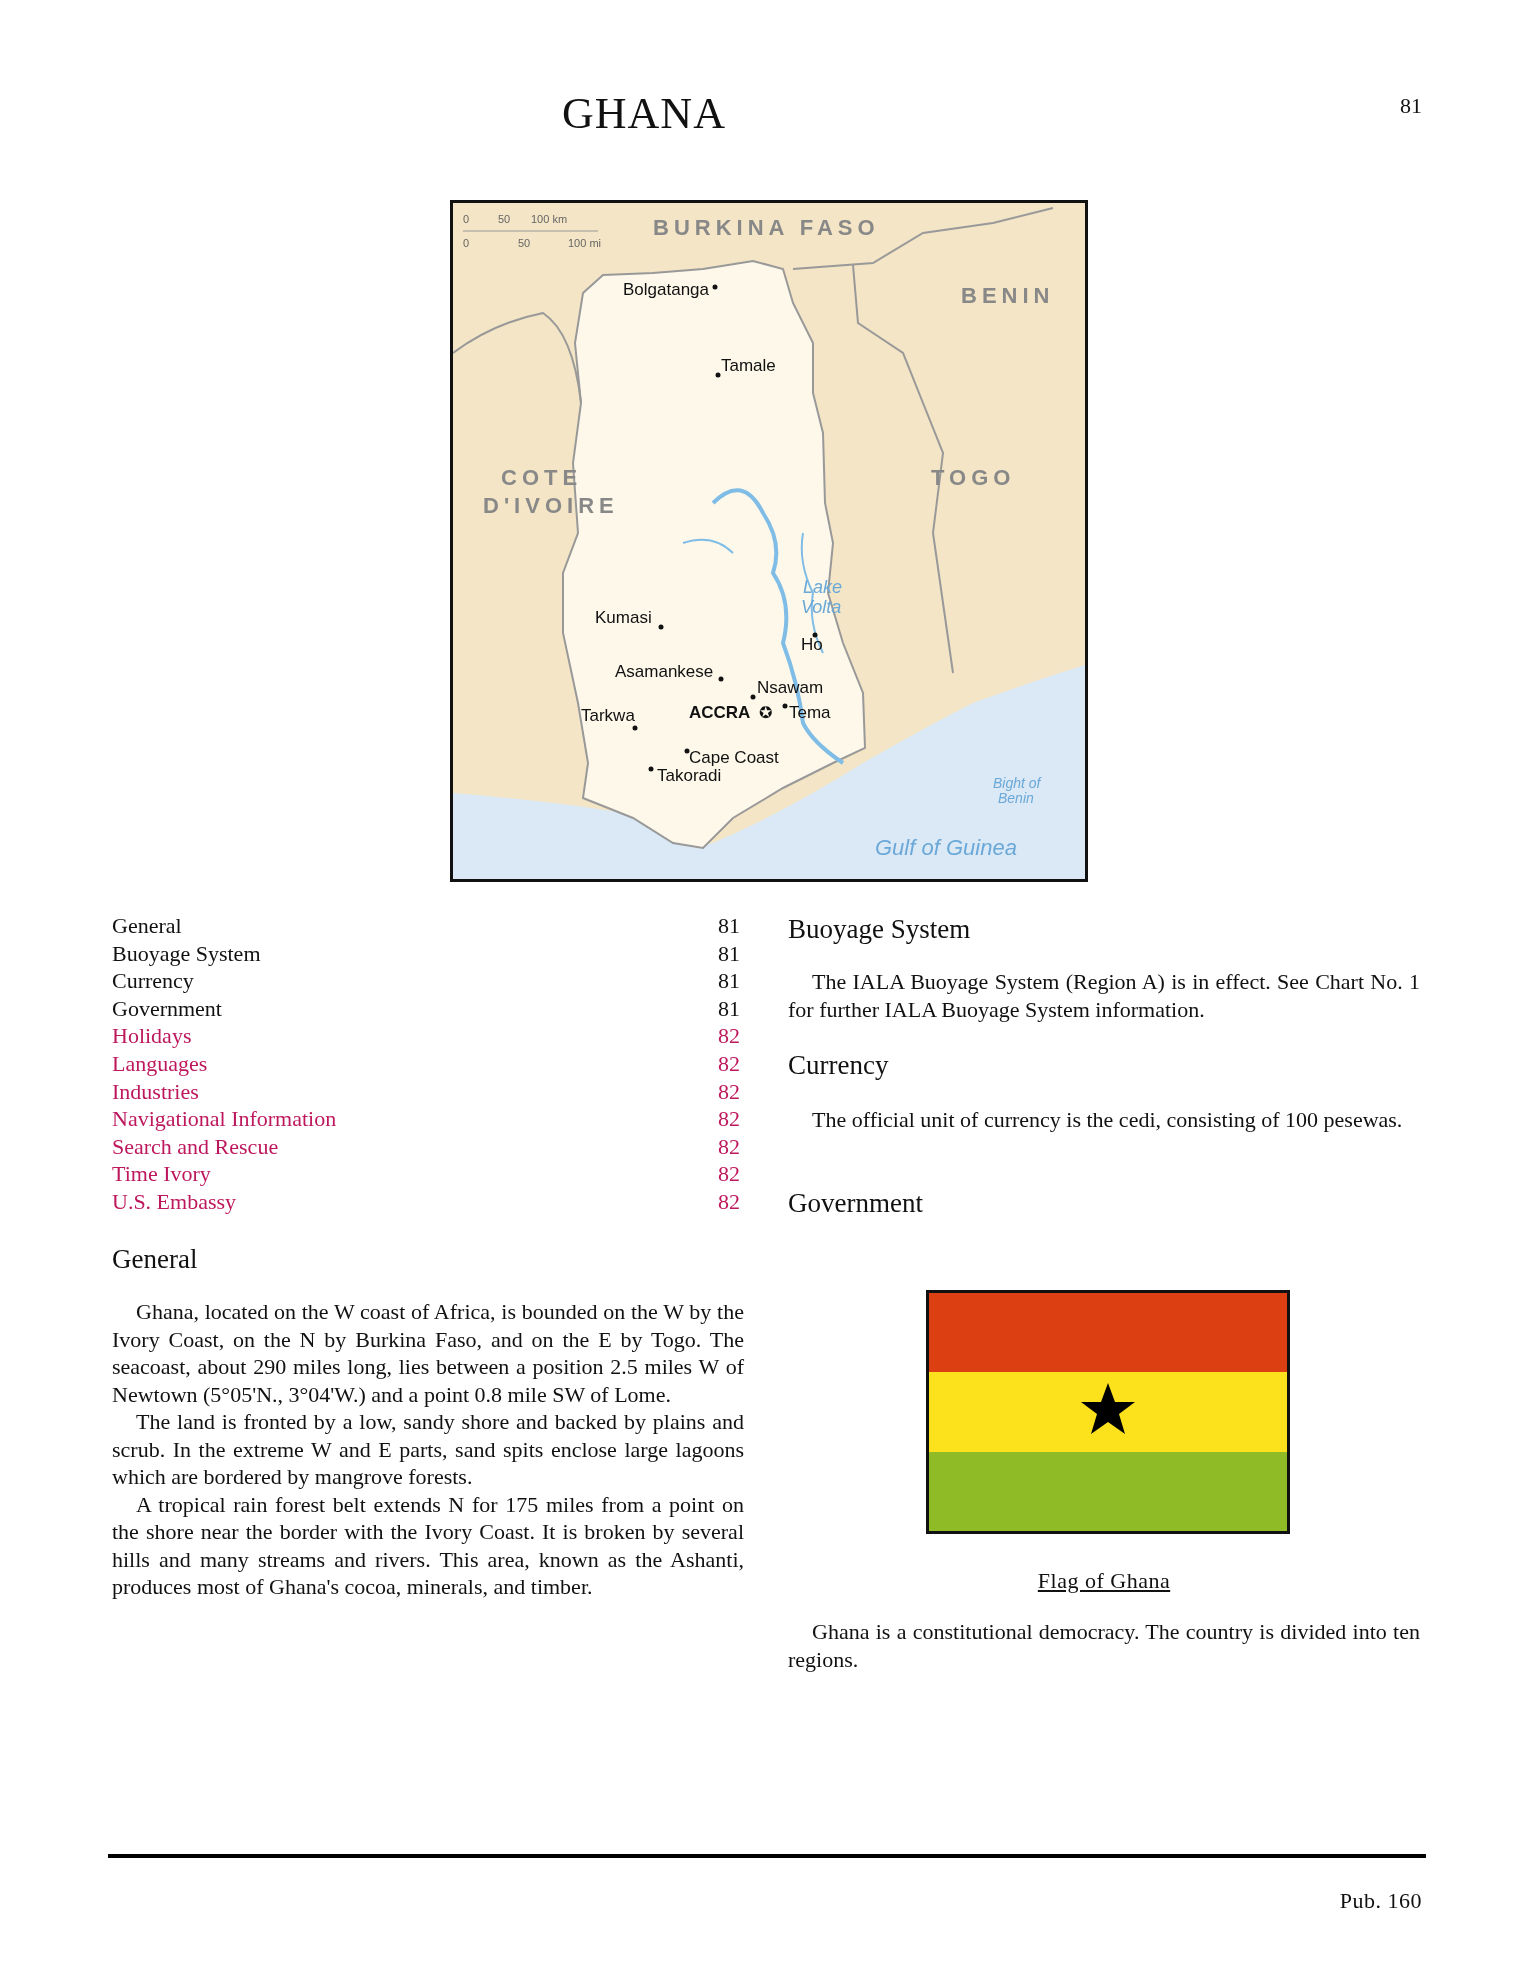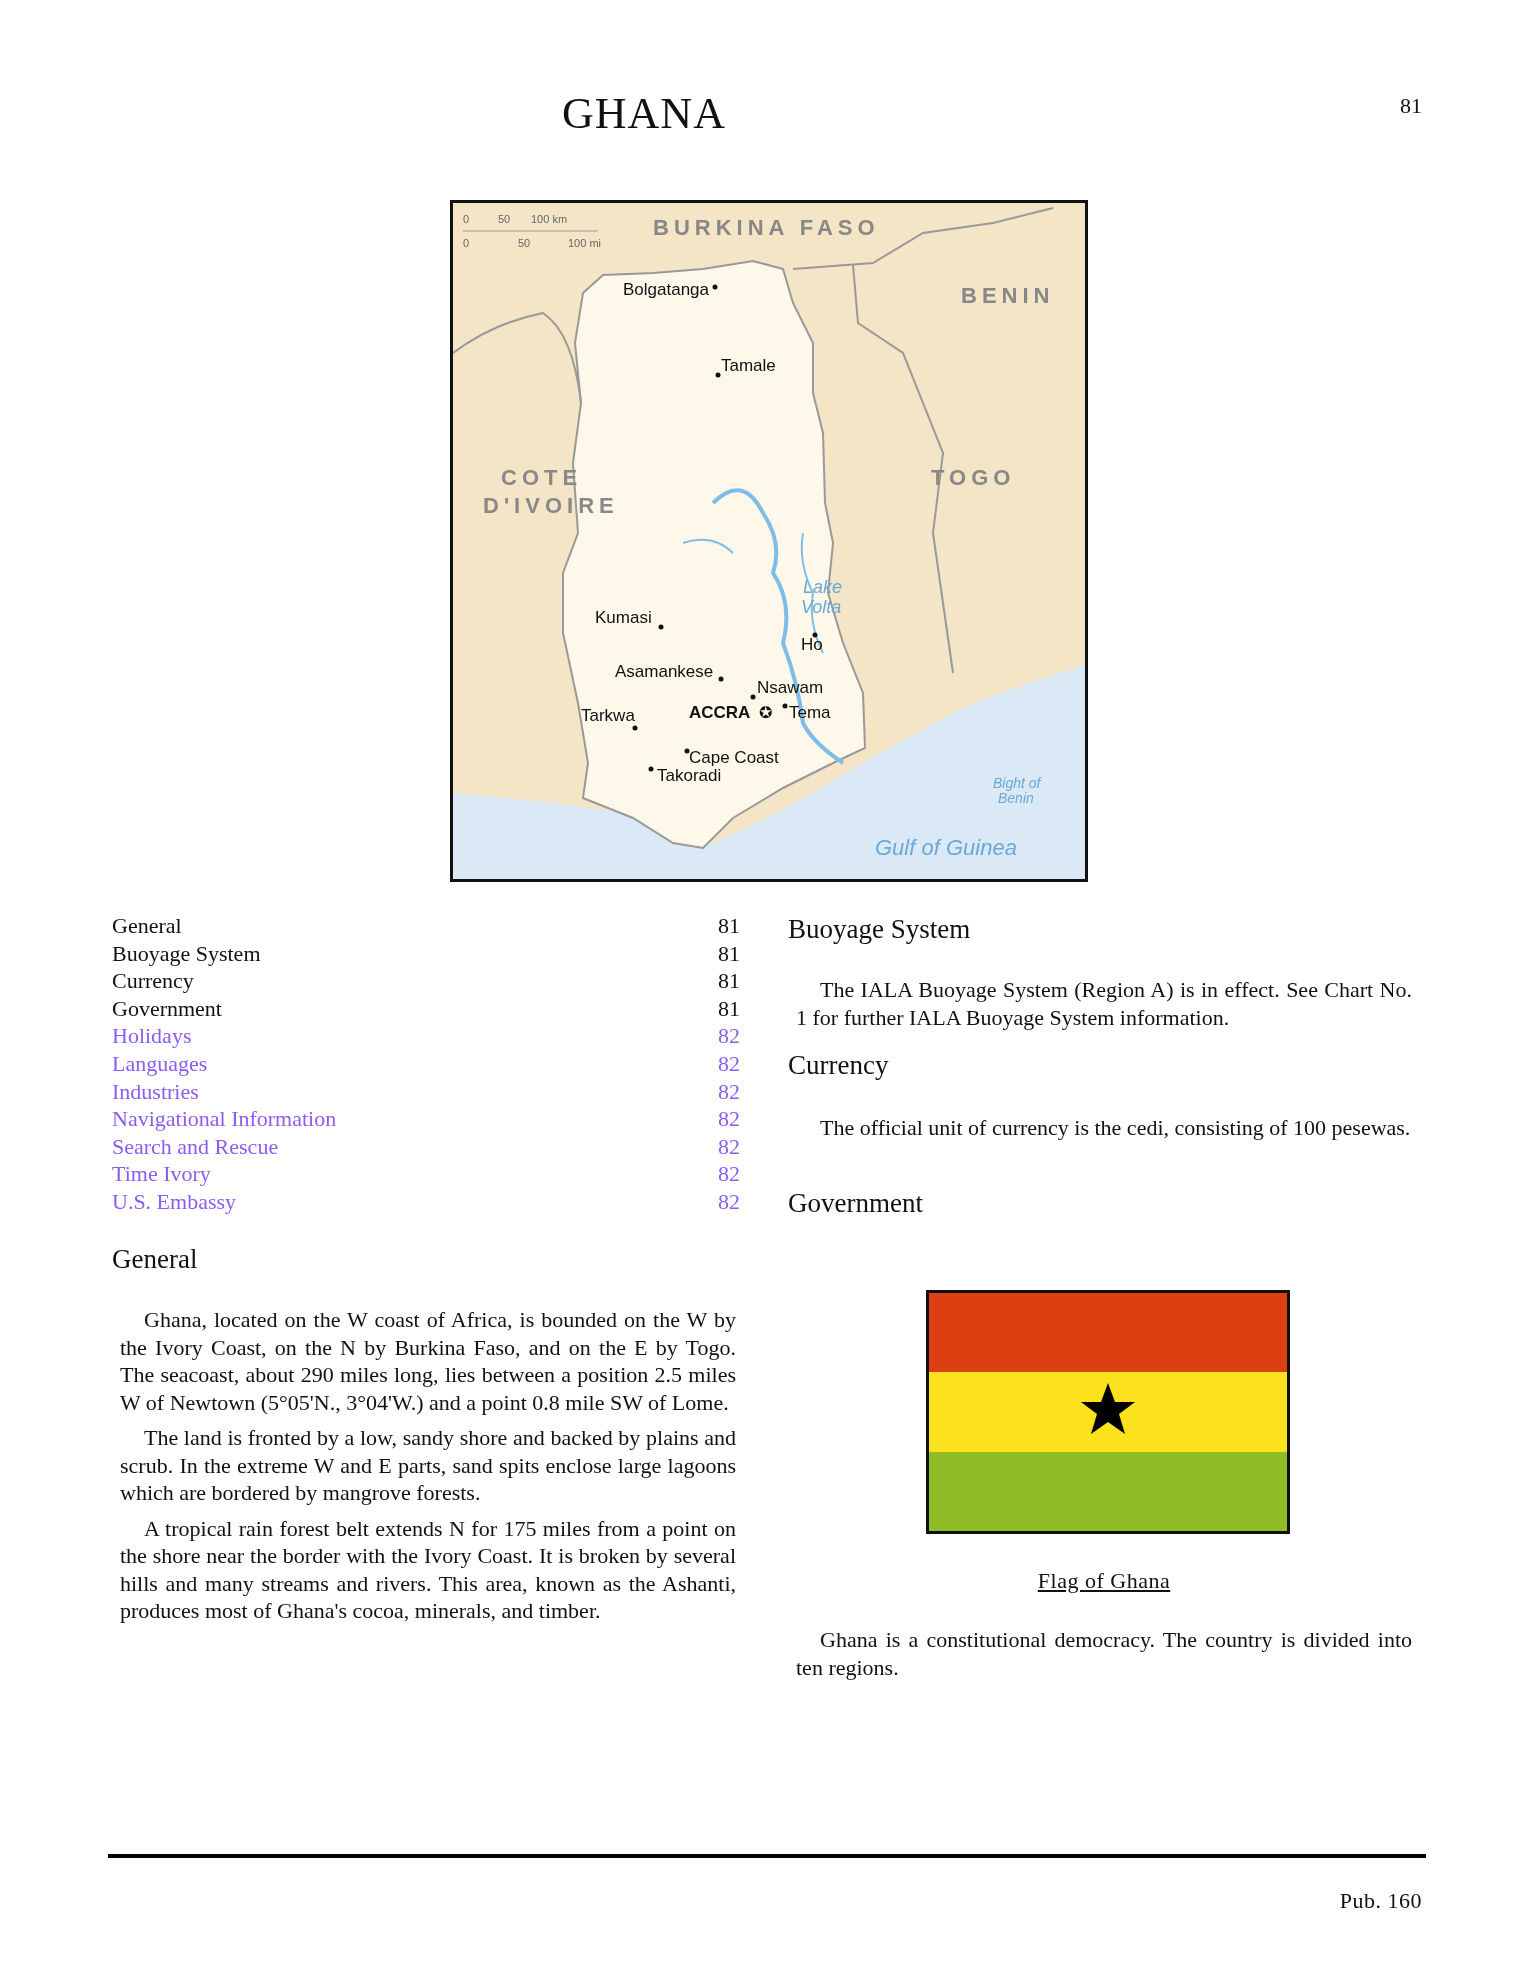--- a/index.html
+++ b/index.html
@@ -4,24 +4,24 @@
 <style>
   html, body { margin: 0; padding: 0; background: #ffffff; }
   body { width: 1530px; height: 1980px; position: relative; font-family: "Liberation Serif", "DejaVu Serif", serif; color: #111; }
   .abs { position: absolute; }
   .title { left: 0; width: 1288px; top: 88px; text-align: center; font-size: 44px; letter-spacing: 1px; }
   .pagenum { right: 108px; top: 93px; font-size: 22px; }
   .map { left: 450px; top: 200px; width: 632px; height: 676px; border: 3px solid #111; background: #f3e5c5; overflow: hidden; }
   .map svg { display: block; }
   .toc { left: 112px; top: 912px; width: 628px; }
   .toc-row { display: flex; justify-content: space-between; font-size: 22px; line-height: 27.6px; }
-  .toc-row.link { color: #8b5cf6; }
+  .toc-row.link { color: #be185d; }
   .h2 { font-size: 27px; font-weight: normal; }
   .body-text { font-size: 22px; line-height: 27.5px; text-align: justify; }
-  .indent { text-indent: 24px; margin: 8px; }
+  .indent { text-indent: 24px; margin: 0; }
   .left-col { left: 112px; width: 632px; }
   .right-col { left: 788px; width: 632px; }
   .flag { left: 926px; top: 1290px; width: 358px; height: 238px; border: 3px solid #111; overflow: hidden; }
   .flag .stripe { height: 33.33%; }
   .caption { left: 788px; width: 632px; top: 1568px; text-align: center; font-size: 22px; letter-spacing: 0.5px; text-decoration: underline; }
   .rule { left: 108px; top: 1854px; width: 1318px; height: 4px; background: #000; }
   .footer { right: 108px; top: 1888px; font-size: 22px; letter-spacing: 0.5px; }
 </style>
 </head>
 <body>

